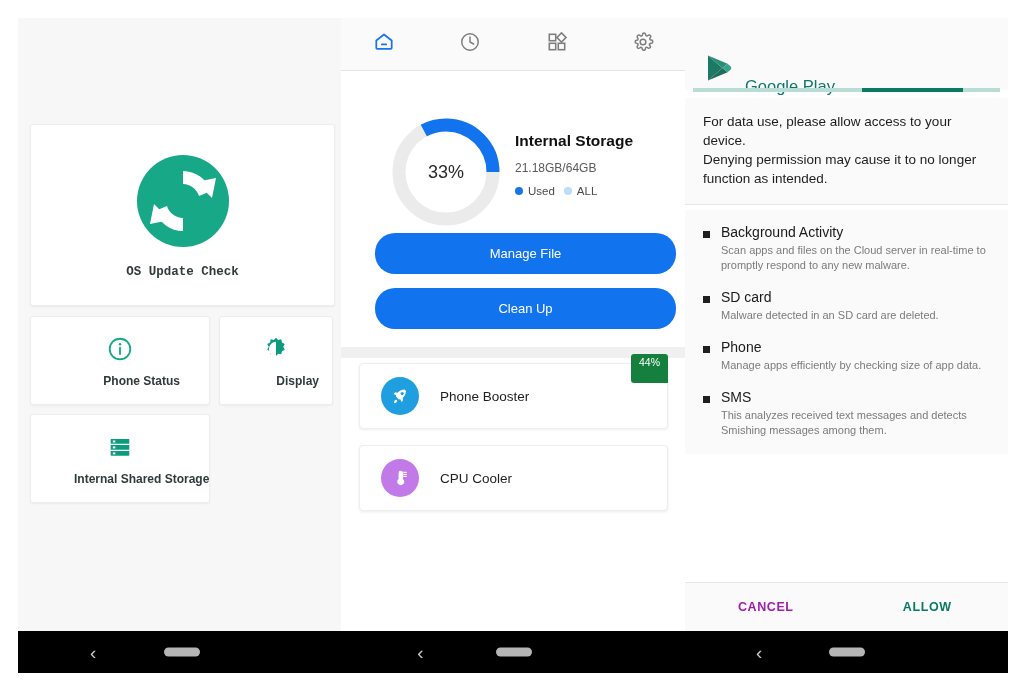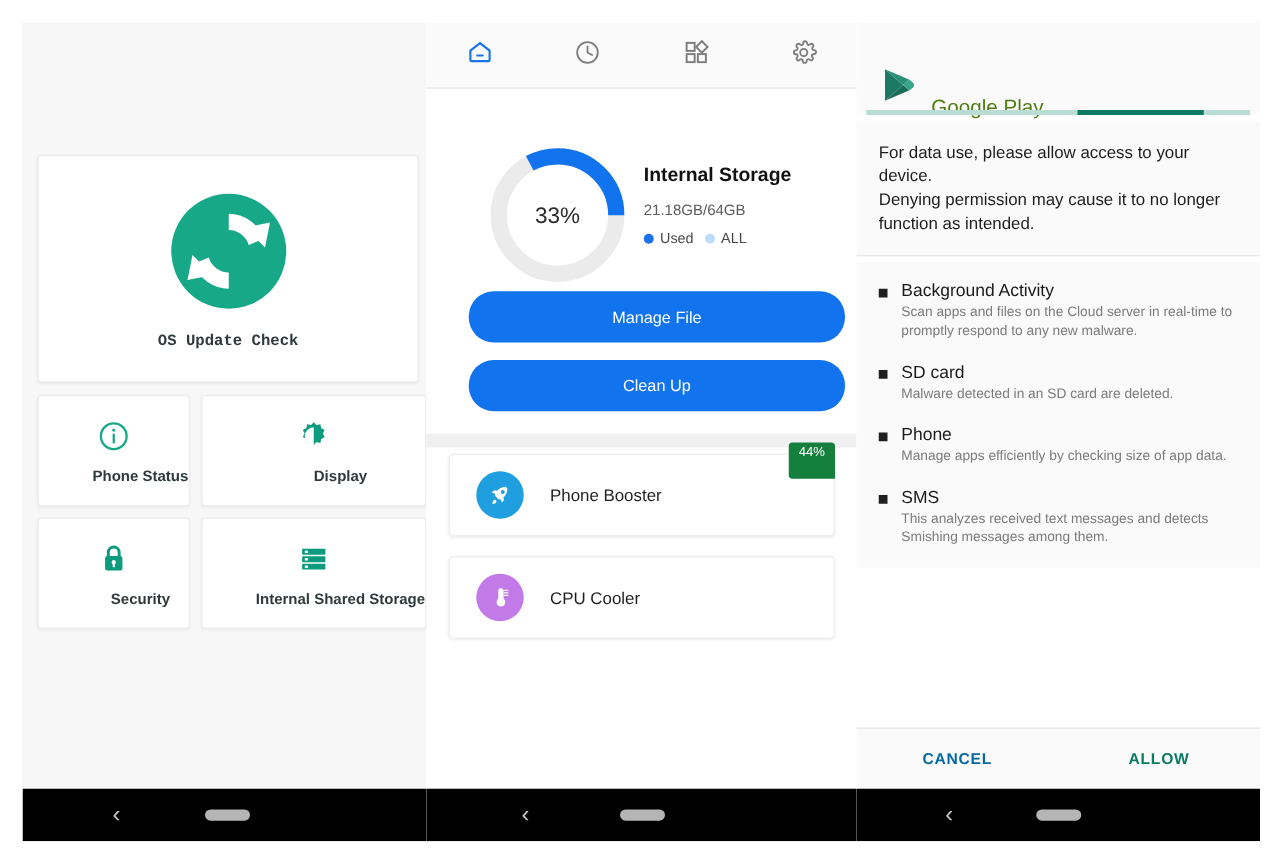--- a/index.html
+++ b/index.html
@@ -62,38 +62,38 @@
   .m-card .cic{margin-left:21px;width:38px;height:38px;border-radius:50%;
      display:flex;align-items:center;justify-content:center;}
   .m-card .cnm{margin-left:21px;font-size:13.5px;color:#1f1f1f;}
   .badge{position:absolute;right:-1px;top:-10px;background:#15803d;color:#fff;
      font-size:10.5px;padding:3px 8px 15px 8px;border-radius:3px 3px 0 3px;line-height:1;}
 
   
   #panel-right{left:685px;width:323px;background:#fff;}
   .r-head{position:absolute;left:0;top:0;width:100%;height:72px;background:#fafafa;}
   .r-head .gp{position:absolute;left:21px;top:26px;display:flex;align-items:center;gap:13px;}
-  .r-head .gpname{font-size:16.5px;color:#4d7c0f;margin-top:33px;}
+  .r-head .gpname{font-size:16.5px;color:#0f766e;margin-top:33px;}
   .r-prog{position:absolute;left:8px;top:70px;width:307px;height:4px;background:#b9ddd4;}
   .r-prog .seg{position:absolute;top:0;height:100%;background:#0a7a63;}
   .r-msg{position:absolute;left:0;top:80px;width:100%;padding:14px 18px 16px 18px;
      box-sizing:border-box;border-bottom:1px solid #e6e6e6;background:#fafafa;}
   .r-msg p{margin:0;font-size:13.5px;line-height:19px;color:#1d1d1d;}
   .r-body{position:absolute;left:0;top:192px;width:100%;padding:14px 18px 0 18px;
      box-sizing:border-box;background:#fafafa;}
   .perm{margin-bottom:16px;}
   .perm .ph{display:flex;align-items:flex-start;gap:11px;}
   .perm .sq{width:7px;height:7px;background:#1f1f1f;margin-top:7px;flex:none;}
   .perm .pt{font-size:14px;color:#1a1a1a;}
   .perm .pd{margin:3px 0 0 18px;font-size:11px;line-height:15px;color:#7b7b7b;}
   .r-actions{position:absolute;left:0;bottom:42px;width:100%;height:48px;
      background:#fafafa;border-top:1px solid #e6e6e6;display:flex;align-items:center;}
   .r-actions .ab{flex:1;text-align:center;font-size:12.5px;font-weight:bold;
      letter-spacing:.6px;cursor:pointer;}
-  #btn-cancel{color:#0369a1;}
+  #btn-cancel{color:#a21caf;}
   #btn-allow{color:#0a7a63;}
 </style>
 </head>
 <body>
 
 <div class="stage">
 
   <div class="phone" id="panel-left">
 
     <div class="l-hero">
@@ -127,31 +127,20 @@
       <div class="l-tile">
         <span class="ic">
           <svg width="26" height="26" viewBox="0 0 24 24">
             <path fill="#0d9b80" d="M12 1.6l2 2.1 2.9-.6.6 2.9 2.6 1.4-1.4 2.6 1.4 2.6-2.6 1.4-.6 2.9-2.9-.6-2 2.1-2-2.1-2.9.6-.6-2.9-2.6-1.4 1.4-2.6-1.4-2.6 2.6-1.4.6-2.9 2.9.6z"></path>
             <path fill="#ffffff" d="M12 5.4a6.6 6.6 0 0 0 0 13.2z"></path>
           </svg>
         </span>
         <div class="tl">Display</div>
       </div>
 
-      <div class="l-tile">
-        <span class="ic">
-          <svg width="26" height="26" viewBox="0 0 24 24">
-            <path d="M8 10V7.3a4 4 0 0 1 8 0V10" fill="none" stroke="#0d9b80" stroke-width="2.2"></path>
-            <rect x="5.6" y="10" width="12.8" height="10.6" rx="1.6" fill="#0d9b80"></rect>
-            <circle cx="12" cy="14.5" r="1.5" fill="#ffffff"></circle>
-            <rect x="11.2" y="15" width="1.6" height="3.2" fill="#ffffff"></rect>
-          </svg>
-        </span>
-        <div class="tl">Security</div>
-      </div>
 
       <div class="l-tile">
         <span class="ic">
           <svg width="26" height="26" viewBox="0 0 24 24">
             <g fill="#0d9b80">
               <rect x="3.4" y="4.6" width="17.2" height="4.4" rx="0.6"></rect>
               <rect x="3.4" y="10.1" width="17.2" height="4.4" rx="0.6"></rect>
               <rect x="3.4" y="15.6" width="17.2" height="4.4" rx="0.6"></rect>
             </g>
             <g fill="#ffffff">

